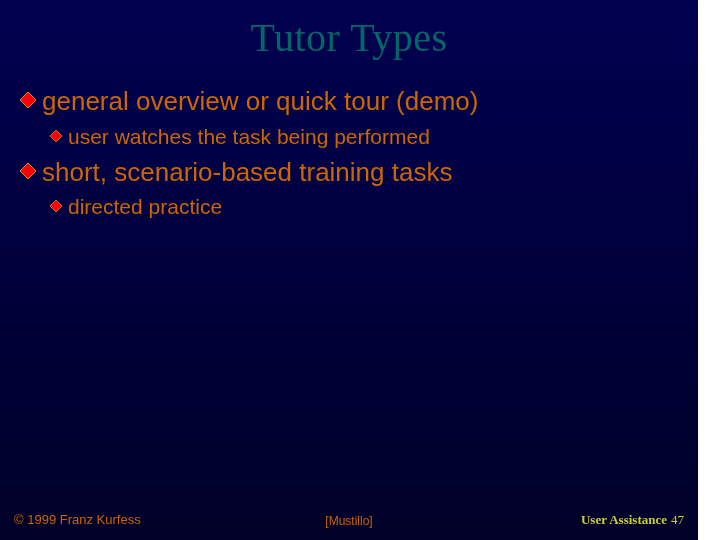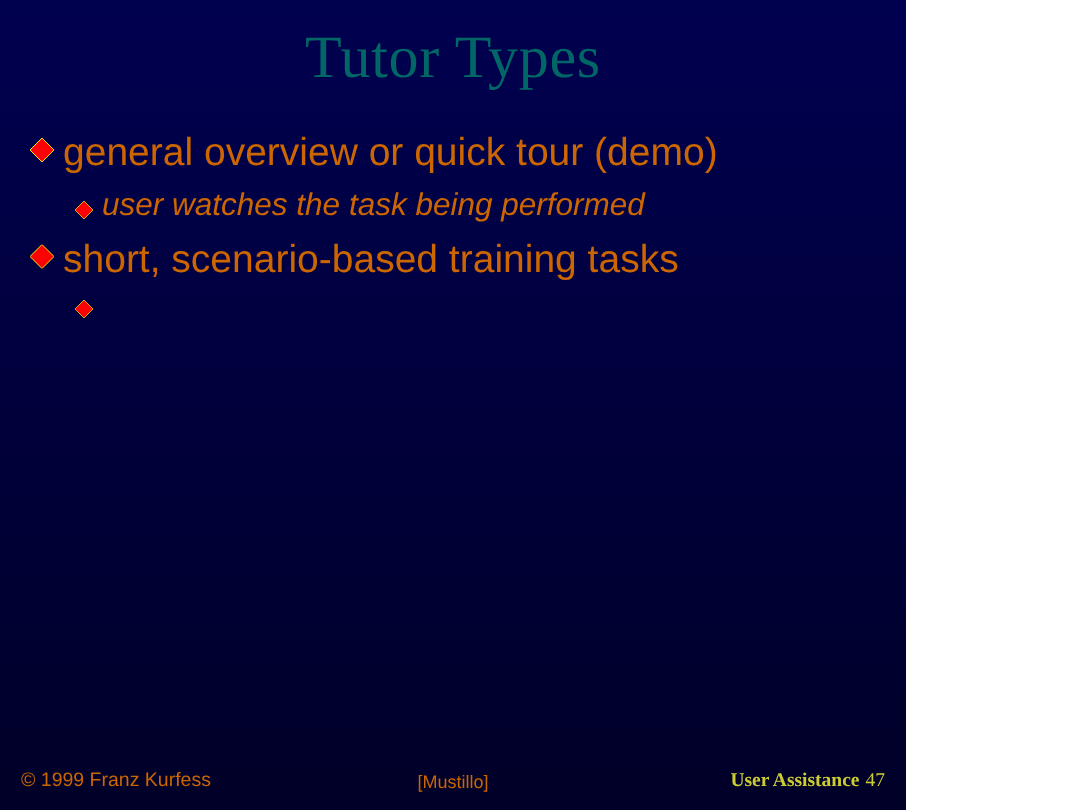--- a/index.html
+++ b/index.html
@@ -4,21 +4,21 @@
 <style>
   html, body {
     margin: 0;
     padding: 0;
     width: 720px;
     height: 540px;
     overflow: hidden;
     font-family: "Times New Roman", Times, serif;
   }
   .slide {
-    width: 604px;
+    width: 698px;
     height: 540px;
     background: linear-gradient(to bottom, #000050 0%, #000028 100%);
     position: relative;
     box-sizing: border-box;
   }
   .title {
     text-align: center;
     color: #006666;
     font-size: 40px;
     font-weight: normal;
@@ -39,24 +39,23 @@
     margin-right: 6px;
   }
   .l1 .txt {
     color: #cc6600;
     font-size: 26px;
     font-family: Arial, Helvetica, sans-serif;
     line-height: 1.25;
   }
   .l2 {
     display: flex;
-    align-items: center;
+    align-items: flex-start;
     margin-top: 6px;
     margin-left: 30px;
-    font-style: italic;
   }
   .l2 .dia {
     flex: 0 0 auto;
     margin-top: 6px;
     margin-right: 6px;
   }
   .l2 .txt {
     color: #cc6600;
     font-size: 21px;
     font-family: Arial, Helvetica, sans-serif;
@@ -111,20 +110,21 @@
         <polygon points="8,0 16,8 8,16 0,8" fill="none" stroke="#ffff00" stroke-width="0.6"></polygon>
       </svg>
       <div class="txt">short, scenario-based training tasks</div>
     </div>
 
     <div class="l2">
       <svg class="dia" width="12" height="12" viewBox="0 0 16 16">
         <polygon points="8,0 16,8 8,16 0,8" fill="#ff0000"></polygon>
         <polygon points="8,0 16,8 8,16 0,8" fill="none" stroke="#ffff00" stroke-width="0.6"></polygon>
       </svg>
+      <div class="txt">directed practice</div>
     </div>
 
   </div>
 
   <div class="footer">
     <div class="left">© 1999 Franz Kurfess</div>
     <div class="center">[Mustillo]</div>
     <div class="right">
       <span>User Assistance</span><span class="pg">47</span>
     </div>

